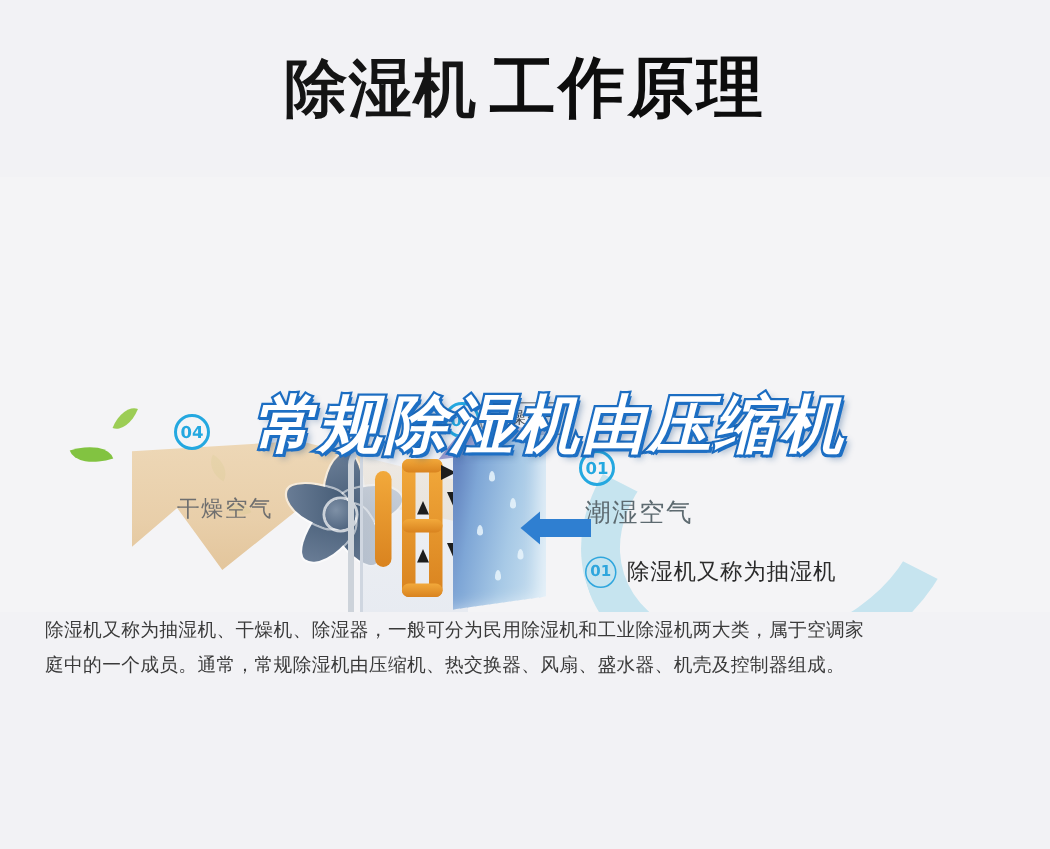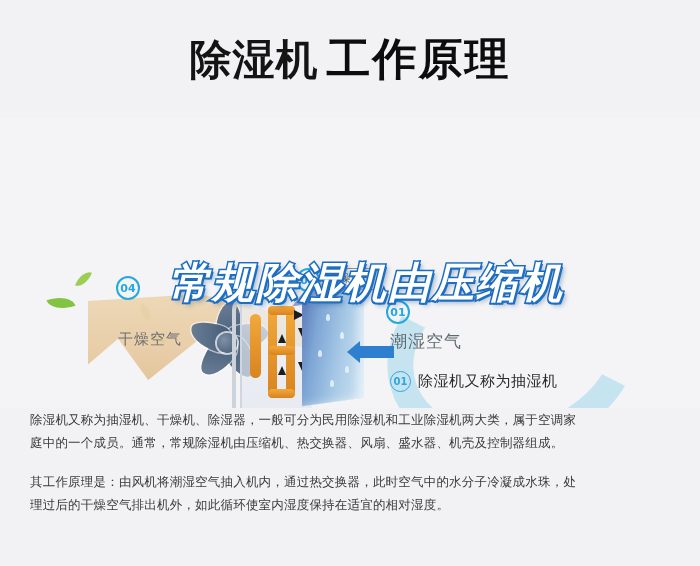--- a/index.html
+++ b/index.html
@@ -396,14 +396,13 @@
     </div>
 
   </div>
 
 </div>
 
 <div class="overlay-text">常规除湿机由压缩机</div>
 
 <div class="copy">
   <p class="para">除湿机又称为抽湿机、干燥机、除湿器，一般可分为民用除湿机和工业除湿机两大类，属于空调家庭中的一个成员。通常，常规除湿机由压缩机、热交换器、风扇、盛水器、机壳及控制器组成。</p>
-  <p class="para">其工作原理是：由风机将潮湿空气抽入机内，通过热交换器，此时空气中的水分子冷凝成水珠，处理过后的干燥空气排出机外，如此循环使室内湿度保持在适宜的相对湿度。</p>
 </div>
 
 </body></html>

